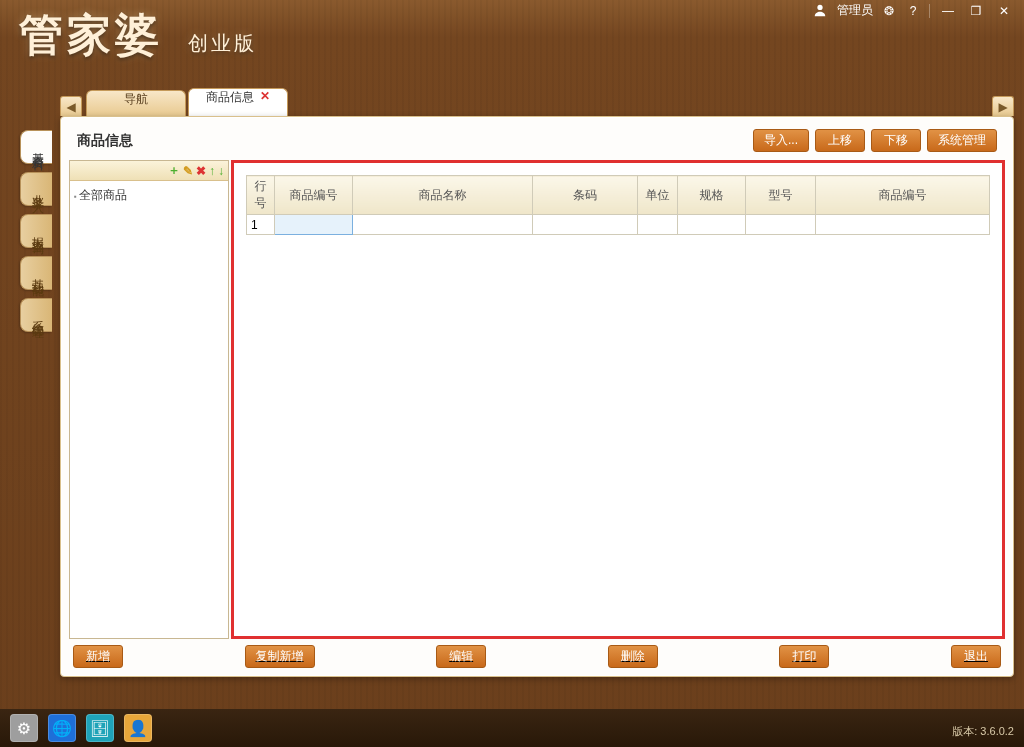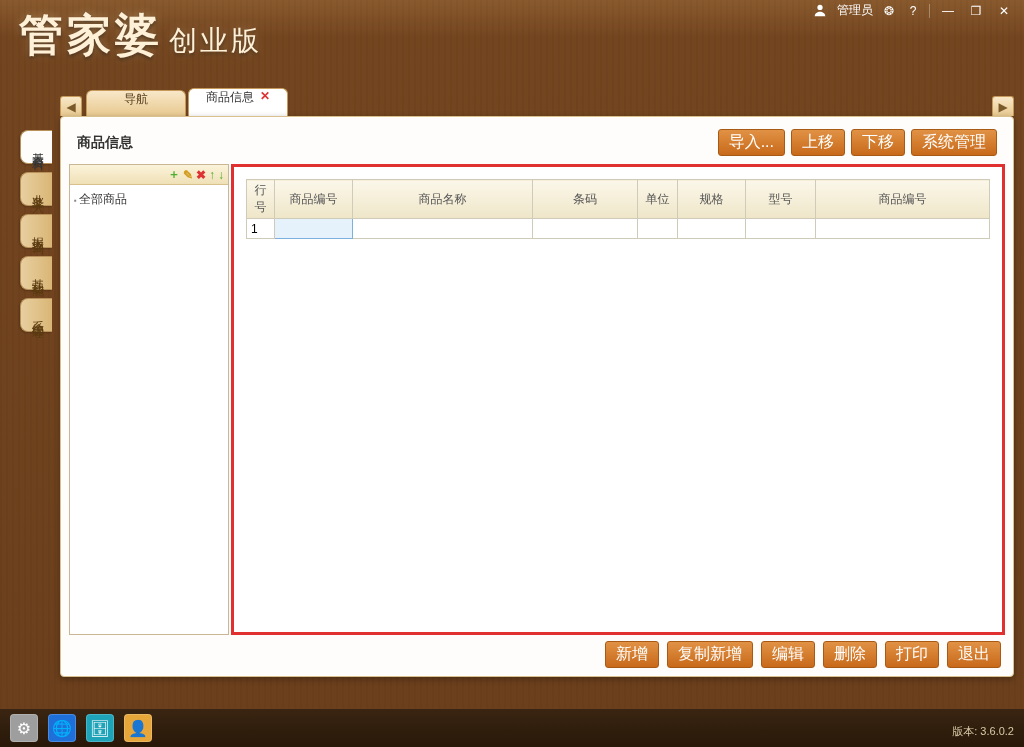--- a/index.html
+++ b/index.html
@@ -28,21 +28,21 @@
 .topbar .win-btn { width:20px; height:16px; }
 .topbar .sep { width:1px;height:14px;background:rgba(255,255,255,.3); }
 .brand {
   position: absolute; left: 19px; top: 6px;
   font-family: "STKaiti","KaiTi",serif;
   color: #fff0d8;
   text-shadow: 0 2px 4px rgba(0,0,0,.5), 0 0 8px rgba(255,220,160,.4);
   display: flex; align-items: baseline; gap: 6px;
 }
 .brand .big { font-size: 44px; font-weight:700; letter-spacing:4px; }
-.brand .small { font-size: 28px; letter-spacing:3px; }
+.brand .small { font-size: 20px; letter-spacing:3px;margin-left:19px; }
 
 .nav-strip {
   position: absolute; left:60px; right:10px; top:88px;
   height:28px;
   display:flex; align-items:flex-end;
 }
 .nav-arrow {
   width:22px;height:20px;display:flex;align-items:center;justify-content:center;
   background: linear-gradient(#f8e7c8,#e8c98f);
   border:1px solid #c59a5a; border-bottom:none;
@@ -85,21 +85,21 @@
   display:flex; align-items:center; padding:4px 8px 8px 8px;
 }
 .page-head h2{ font-size:14px; font-weight:700; color:#333;}
 .head-btns{margin-left:auto;display:flex;gap:6px}
 .btn-org{
   background: linear-gradient(#e19245,#c8691a);
   color:#fff;
   border:1px solid #a85a15;
   border-radius:3px;
   padding:2px 10px;
-  font-size:16px;
+  font-size:12px;
   cursor:pointer;
   min-width:50px;
 }
 .content-row{flex:1;display:flex;gap:2px;min-height:0}
 .tree-panel{
   width:160px;
   border:1px solid #c8b792;
   display:flex;flex-direction:column;
   background:#fff;
 }
@@ -142,22 +142,23 @@
 .grid td.active-cell{background:#e6f2fb;border:1px solid #7bb0df}
 .grid .col-rownum{width:28px}
 .grid .col-code{width:78px}
 .grid .col-name{width:180px}
 .grid .col-barcode{width:105px}
 .grid .col-unit{width:40px}
 .grid .col-spec{width:68px}
 .grid .col-model{width:70px}
 
 .foot-btns{
-  display:flex;gap:8px;justify-content:flex-end;
+  display:flex;gap:8px;justify-content:space-between;
   padding:6px 4px 0 4px;
+  text-decoration:underline;
 }
 
 .side-tabs{
   position:absolute; left:20px; top:130px;
   width:32px;
   display:flex;flex-direction:column;gap:8px;
 }
 .side-tab{
   writing-mode:vertical-rl;
   text-orientation:upright;

